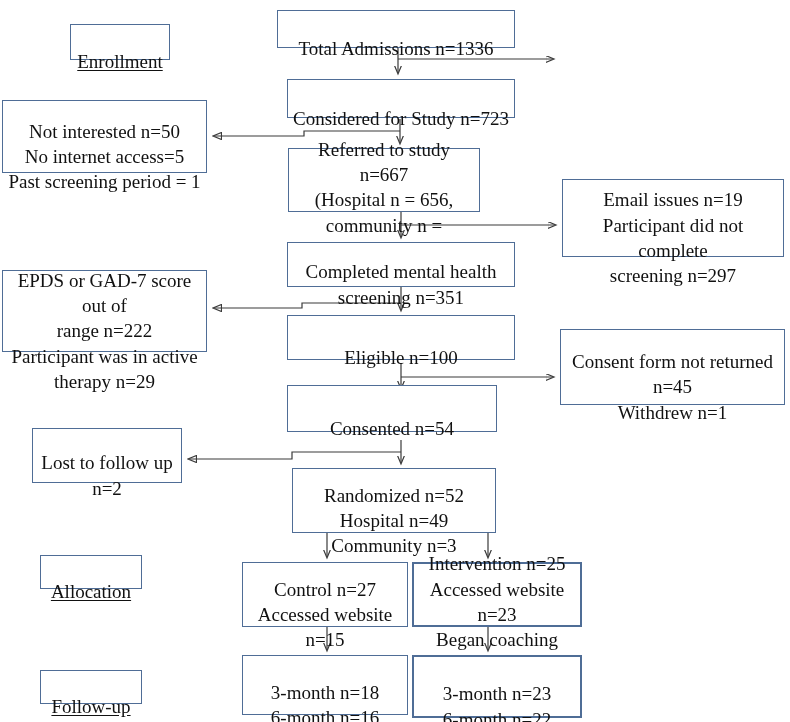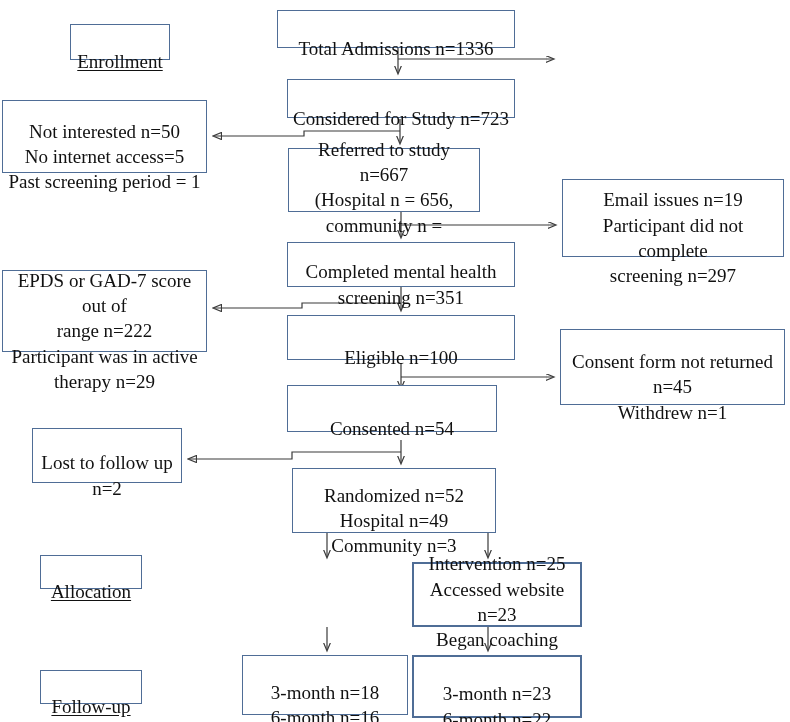--- a/index.html
+++ b/index.html
@@ -144,20 +144,24 @@
   <div class="box" style="left:292px;top:468px;width:204px;height:65px">
     <span class="txt">Randomized n=52
 Hospital n=49
 Community n=3</span>
   </div>
 
   <div class="box stage" style="left:40px;top:555px;width:102px;height:34px">
     <span class="txt">Allocation</span>
   </div>
 
+  <div class="box" style="left:242px;top:562px;width:166px;height:65px">
+    <span class="txt">Control n=27
+Accessed website n=15</span>
+  </div>
 
   <div class="box thick" style="left:412px;top:562px;width:170px;height:65px">
     <span class="txt">Intervention n=25
 Accessed website n=23
 Began coaching n=23</span>
   </div>
 
   <div class="box stage" style="left:40px;top:670px;width:102px;height:34px">
     <span class="txt">Follow-up</span>
   </div>

